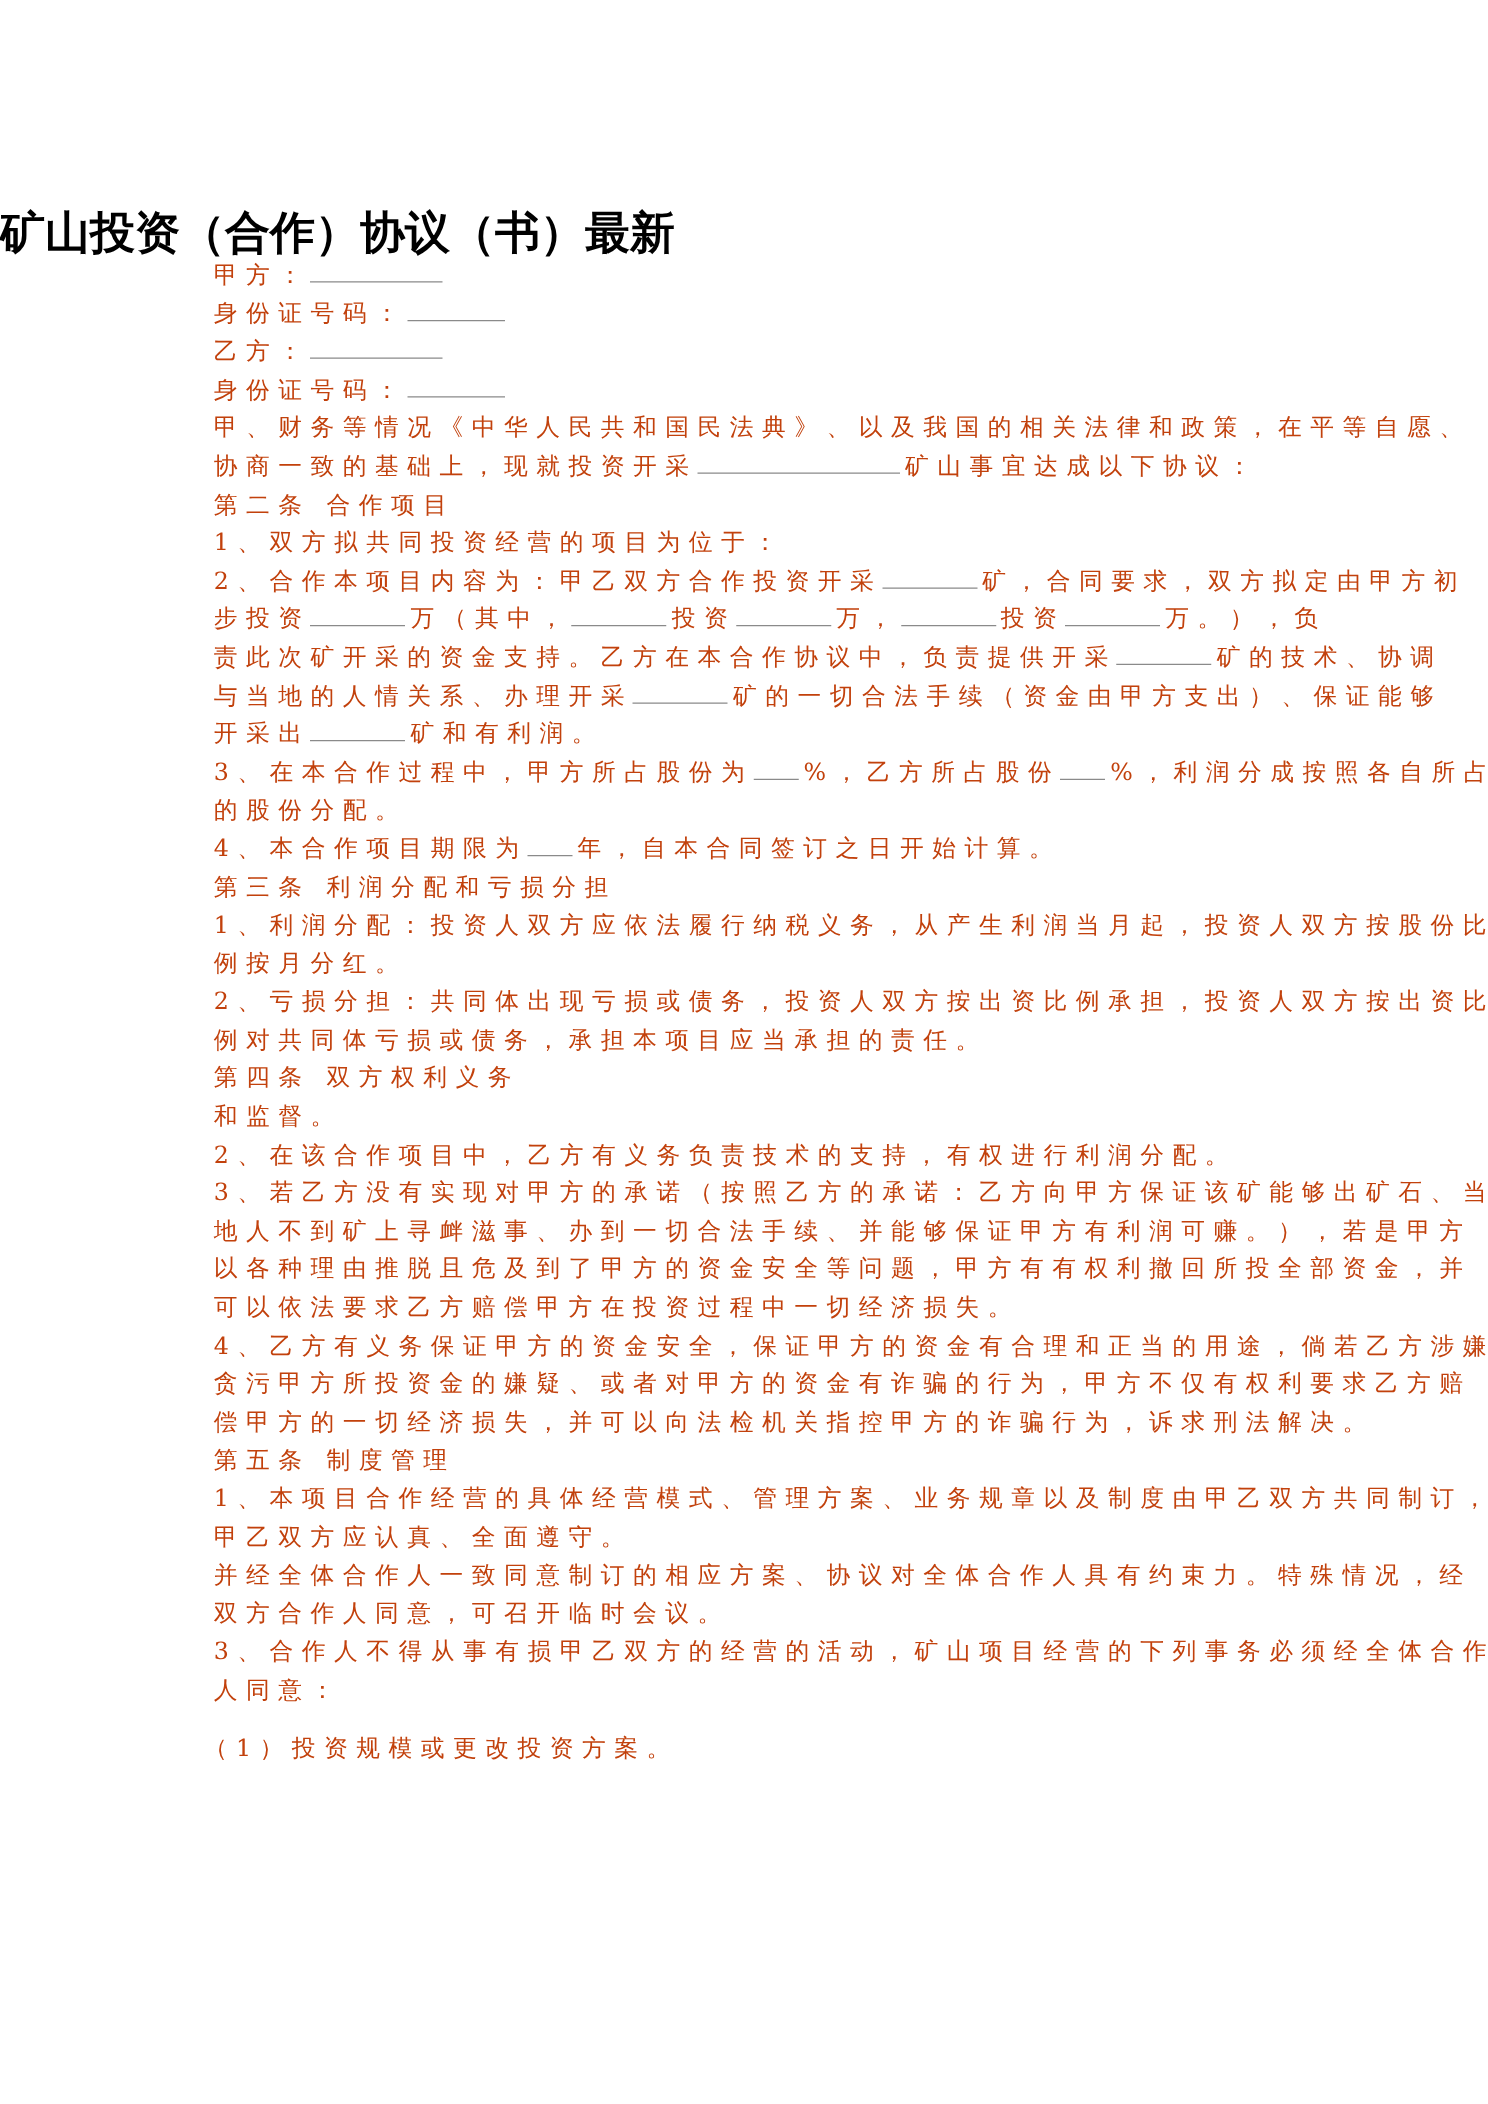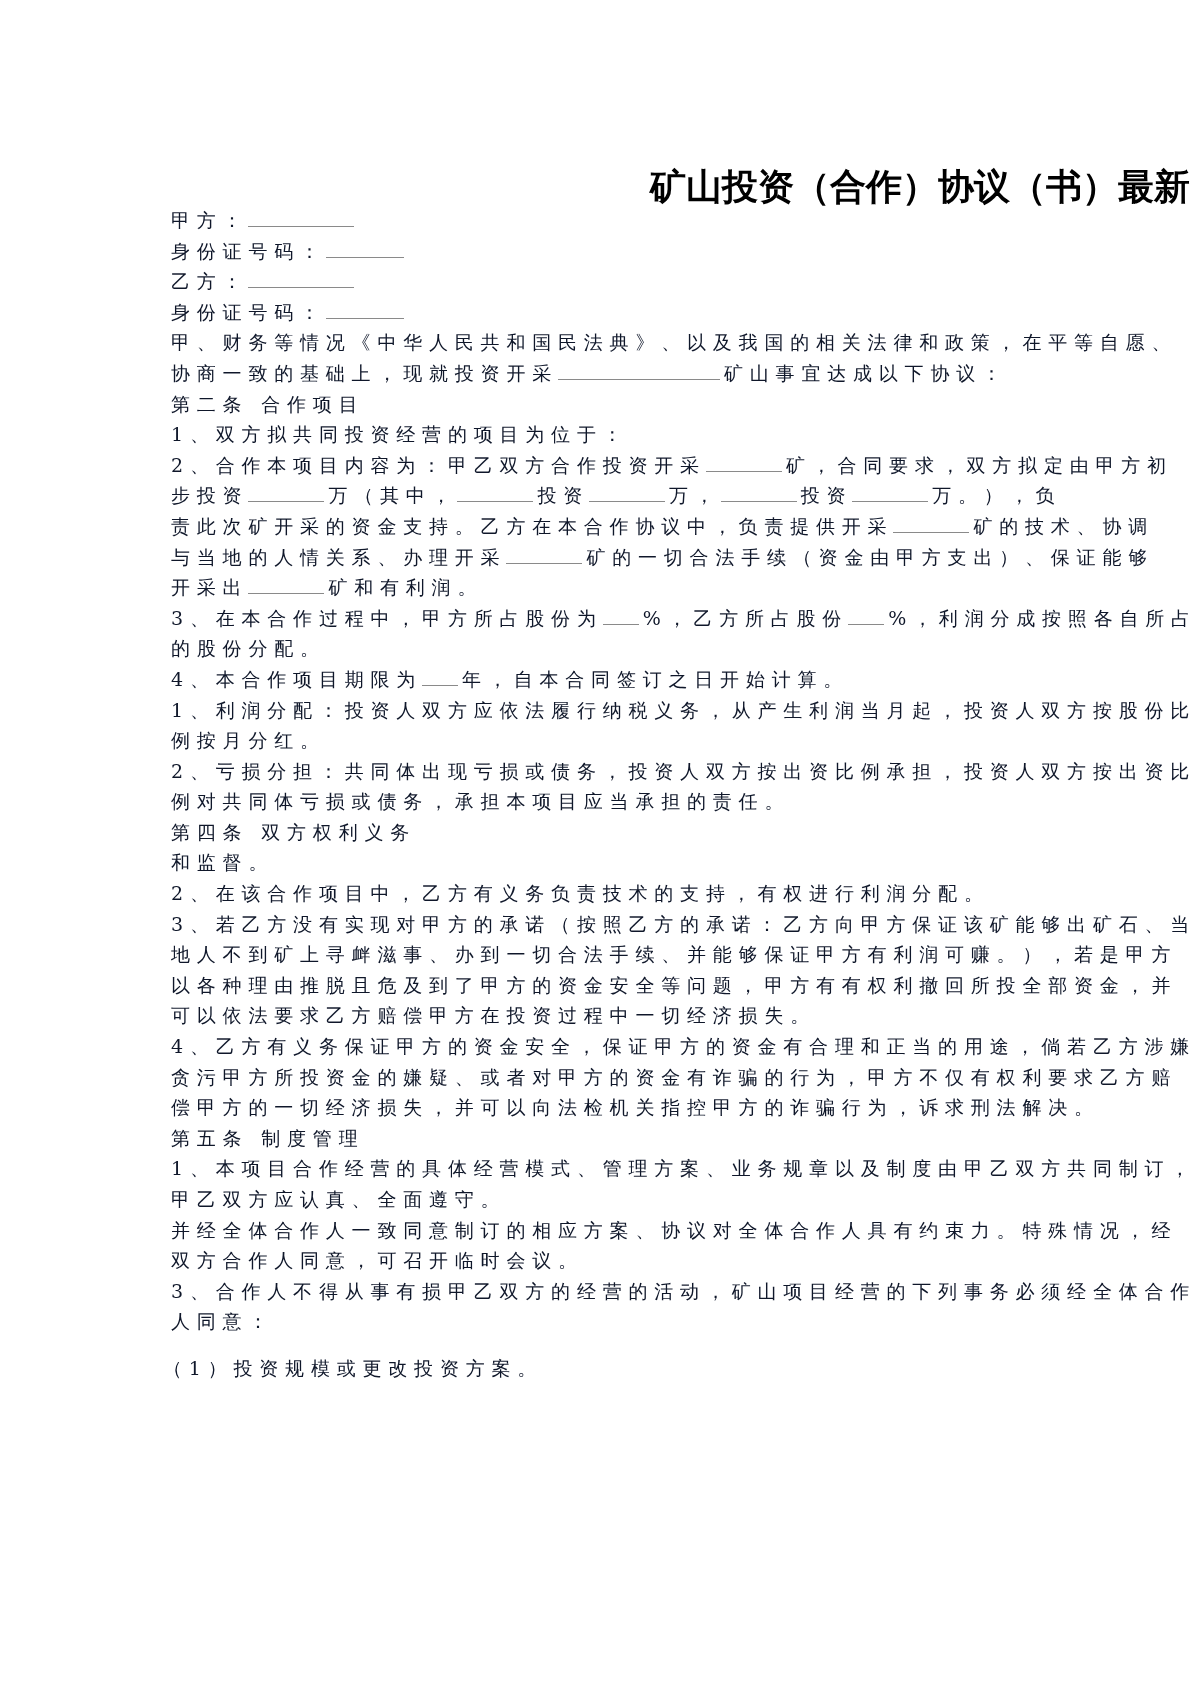--- a/index.html
+++ b/index.html
@@ -21,37 +21,37 @@
       top: 0;
       width: 1190px;
       height: 1683px;
       background: #ffffff;
     }
     .title {
       position: absolute;
       left: 0;
       top: 162px;
       width: 1190px;
-      text-align: right;
+      text-align: left;
       font-family: "DejaVu Sans", "Liberation Sans", sans-serif;
       font-weight: bold;
       font-size: 36px;
       line-height: 50px;
       letter-spacing: 0px;
       color: #000000;
     }
     .body {
       position: absolute;
       left: 171px;
       top: 205px;
       width: 845px;
       font-size: 19px;
       line-height: 30.6px;
       letter-spacing: 6.8px;
-      color: #0f172a;
+      color: #c2410c;
     }
     .line {
       display: block;
       white-space: nowrap;
       height: 30.6px;
       overflow: visible;
     }
     .blank {
       display: inline-block;
       border-bottom: 1px solid #8a8a8a;
@@ -108,20 +108,21 @@
       <span>开采出</span><span class="blank" style="width:76px"></span><span>矿和有利润。</span>
     </div>
     <div class="line">
       <span>3、在本合作过程中，甲方所占股份为</span><span class="blank" style="width:36px"></span><span>%，乙方所占股份</span><span class="blank" style="width:36px"></span><span>%，利润分成按照各自所占</span>
     </div>
     <div class="line">的股份分配。</div>
     <div class="line">
       <span>4、本合作项目期限为</span><span class="blank" style="width:36px"></span><span>年，自本合同签订之日开始计算。</span>
     </div>
 
+    <div class="line">第三条 利润分配和亏损分担</div>
     <div class="line">1、利润分配：投资人双方应依法履行纳税义务，从产生利润当月起，投资人双方按股份比</div>
     <div class="line">例按月分红。</div>
     <div class="line">2、亏损分担：共同体出现亏损或债务，投资人双方按出资比例承担，投资人双方按出资比</div>
     <div class="line">例对共同体亏损或债务，承担本项目应当承担的责任。</div>
 
     <div class="line">第四条 双方权利义务</div>
     <div class="line">和监督。</div>
     <div class="line">2、在该合作项目中，乙方有义务负责技术的支持，有权进行利润分配。</div>
     <div class="line">3、若乙方没有实现对甲方的承诺（按照乙方的承诺：乙方向甲方保证该矿能够出矿石、当</div>
     <div class="line">地人不到矿上寻衅滋事、办到一切合法手续、并能够保证甲方有利润可赚。），若是甲方</div>

